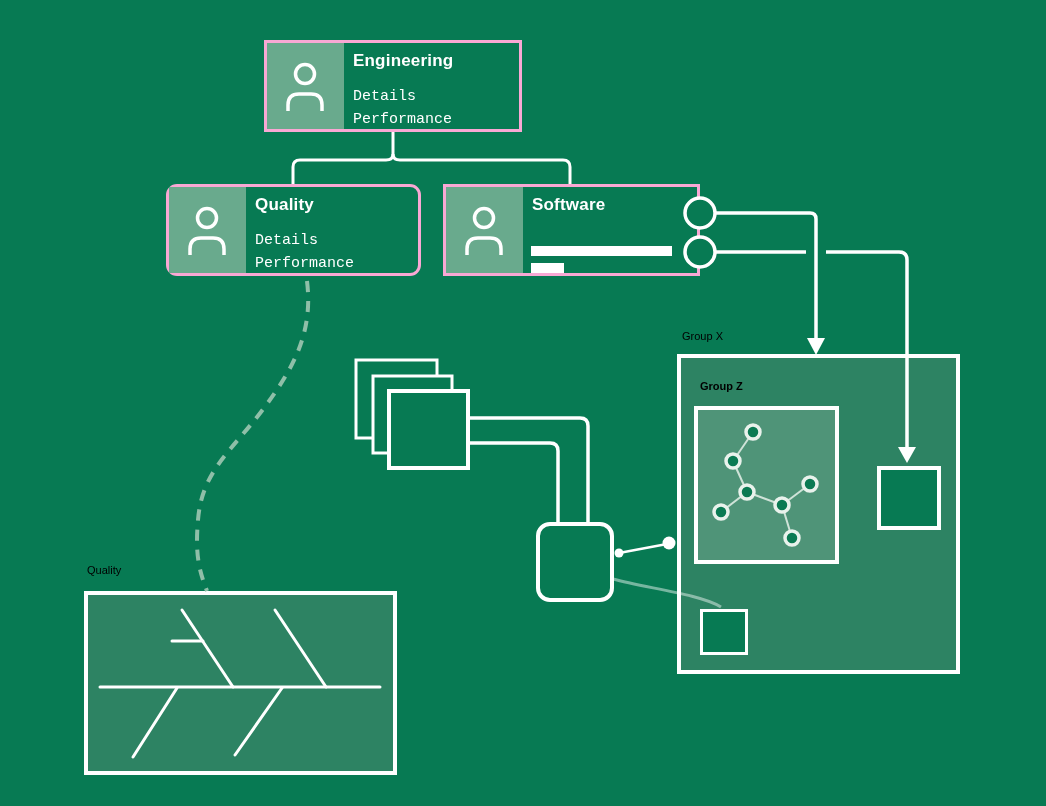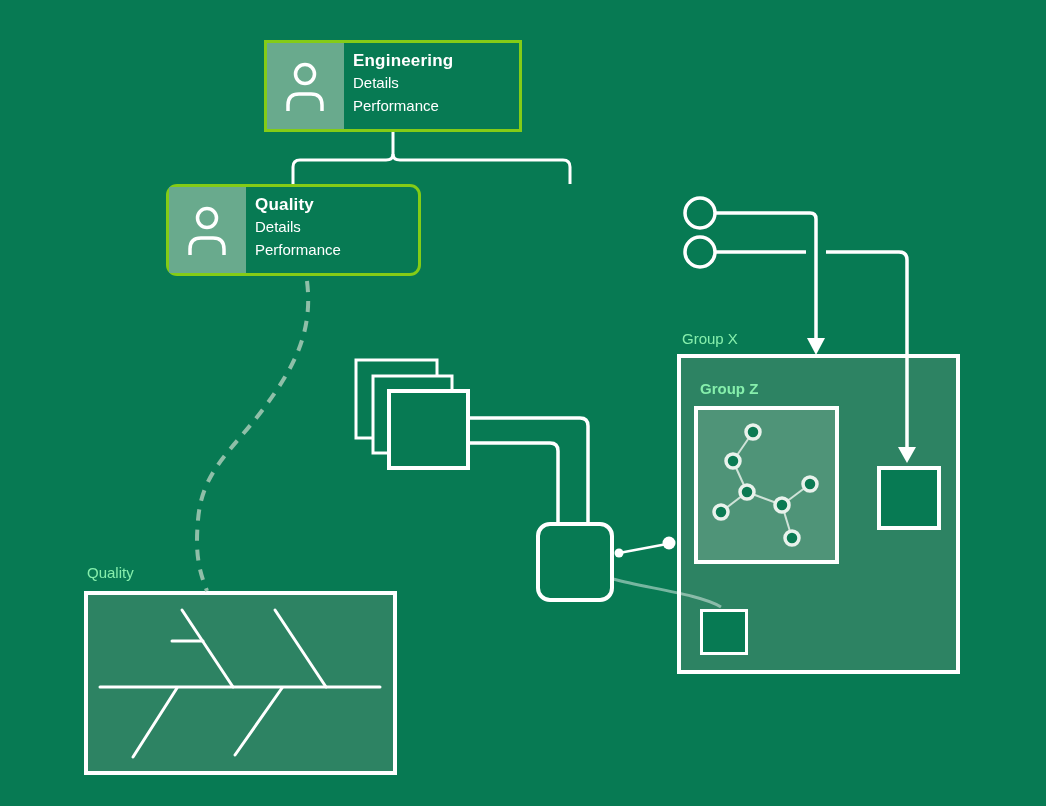--- a/index.html
+++ b/index.html
@@ -2,34 +2,34 @@
 <html><head>
 <meta charset="utf-8">
 <style>
   html,body{margin:0;padding:0;background:#077a53;}
   #canvas{
     position:relative;width:1046px;height:806px;background:#077a53;
     font-family:"Liberation Sans", sans-serif;color:#ffffff;overflow:hidden;
   }
   .absbox{position:absolute;box-sizing:border-box;}
   
-  .card{border:3px solid #84cc16;background:transparent;}
+  .card{border:3px solid #f9a8d4;background:transparent;}
   .card .panel{position:absolute;left:0;top:0;bottom:0;width:77px;background:#69aa8d;}
   .card .txt{position:absolute;left:86px;top:8px;right:4px;}
   .card .title{font-size:17px;font-weight:bold;letter-spacing:.2px;}
   .card .line{font-size:15px;line-height:23px;margin-top:0;}
-  .card .lines{}
+  .card .lines{margin-top:14px;font-family:Liberation Mono, monospace;}
   .person-icon{position:absolute;left:15px;top:18px;}
   .bar{position:absolute;background:#ffffff;}
   
   .groupx{border:4px solid #ffffff;background:#2d8363;}
   .groupz{border:4px solid #ffffff;background:#4f9478;}
   .darksq{border:4px solid #ffffff;background:#077a53;}
   .darksq.thin{border-width:3px;}
-  .glabel{position:absolute;font-size:15px;color:#86efac;white-space:nowrap;}
+  .glabel{position:absolute;font-size:11px;color:#000000;white-space:nowrap;}
   .fishbox{border:4px solid #ffffff;background:#2d8363;}
   svg.overlay{position:absolute;left:0;top:0;pointer-events:none;}
 </style>
 </head>
 <body>
 
 <div id="canvas">
 
   <div class="glabel" style="left:682px;top:330px;">Group X</div>
   <div class="absbox groupx" style="left:677px;top:354px;width:283px;height:320px;"></div>
@@ -68,20 +68,33 @@
     </div>
     <div class="txt">
       <div class="title">Quality</div>
       <div class="lines">
         <div class="line">Details</div>
         <div class="line">Performance</div>
       </div>
     </div>
   </div>
 
+  <div class="absbox card" style="left:443px;top:184px;width:257px;height:92px;">
+    <div class="panel">
+      <svg class="person-icon" width="46" height="56" viewBox="0 0 46 56">
+        <circle cx="23" cy="13" r="9.5" fill="none" stroke="#ffffff" stroke-width="3.5"></circle>
+        <path d="M6 50 V44 Q6 33 17 33 H29 Q40 33 40 44 V50" fill="none" stroke="#ffffff" stroke-width="3.5"></path>
+      </svg>
+    </div>
+    <div class="txt">
+      <div class="title">Software</div>
+    </div>
+    <div class="bar" style="left:85px;top:59px;width:141px;height:10px;"></div>
+    <div class="bar" style="left:85px;top:76px;width:33px;height:10px;"></div>
+  </div>
 
   <svg class="overlay" width="1046" height="806" viewBox="0 0 1046 806">
 
     <g stroke="#ffffff" stroke-width="3" fill="none">
       <path d="M393 132 V159"></path>
       <path d="M293 184 V167 Q293 160 300 160 H386 M400 160 H563 Q570 160 570 167 V184"></path>
       <path d="M386 160 Q393 160 393 154 M393 154 Q393 160 400 160"></path>
     </g>
 
     <path d="M307 281 C313 330 296 365 264 408 C232 451 202 470 198 520 C195 555 199 570 207 591" fill="none" stroke="#8fbfa8" stroke-width="4" stroke-dasharray="11 9"></path>

